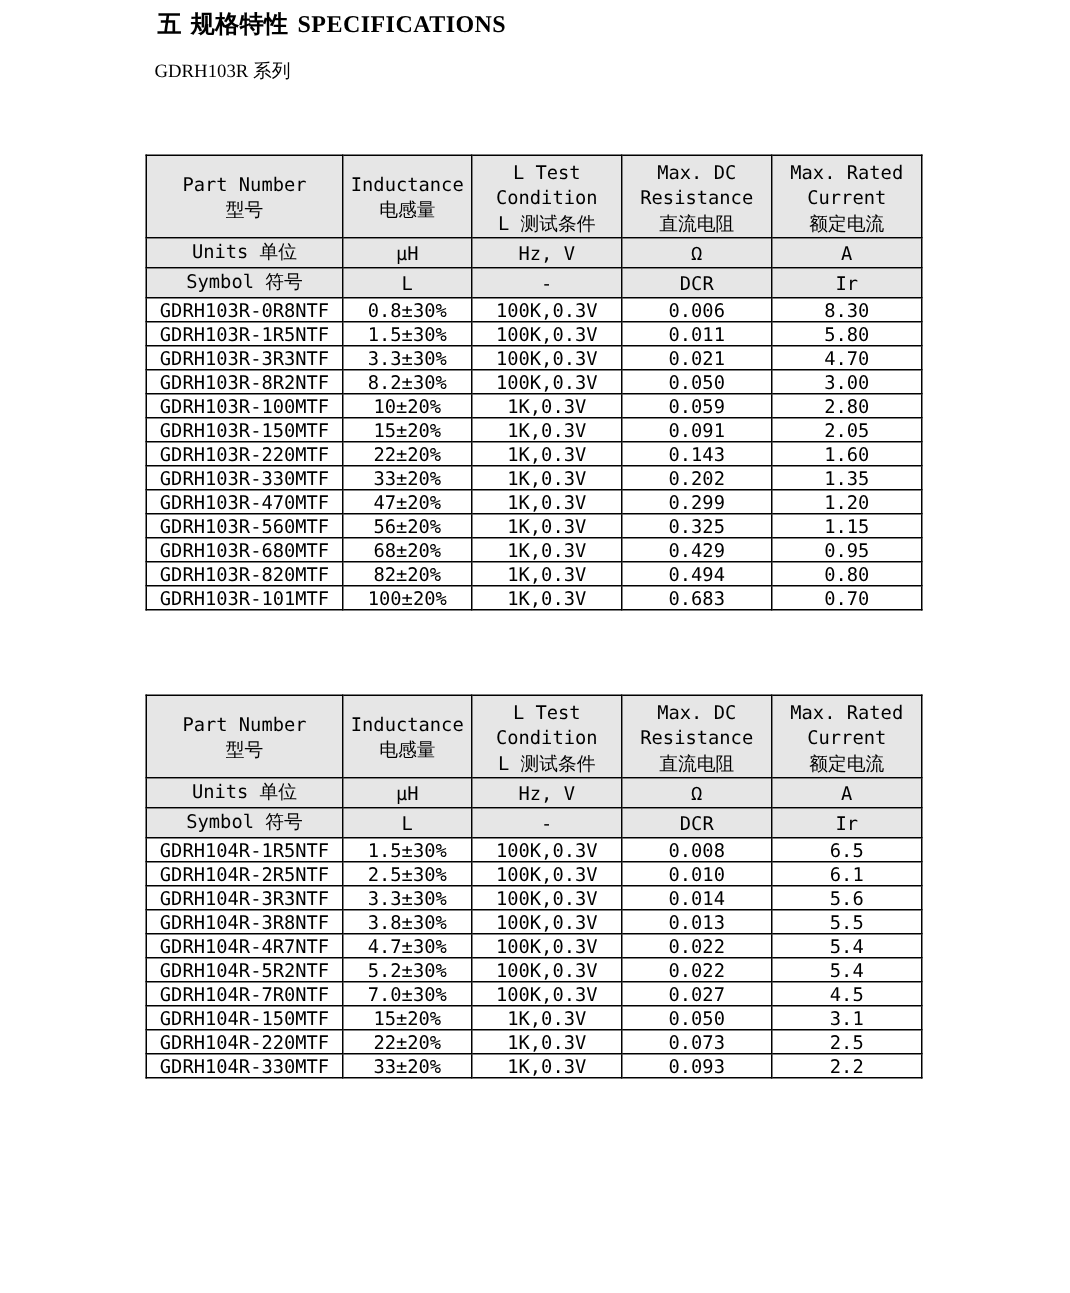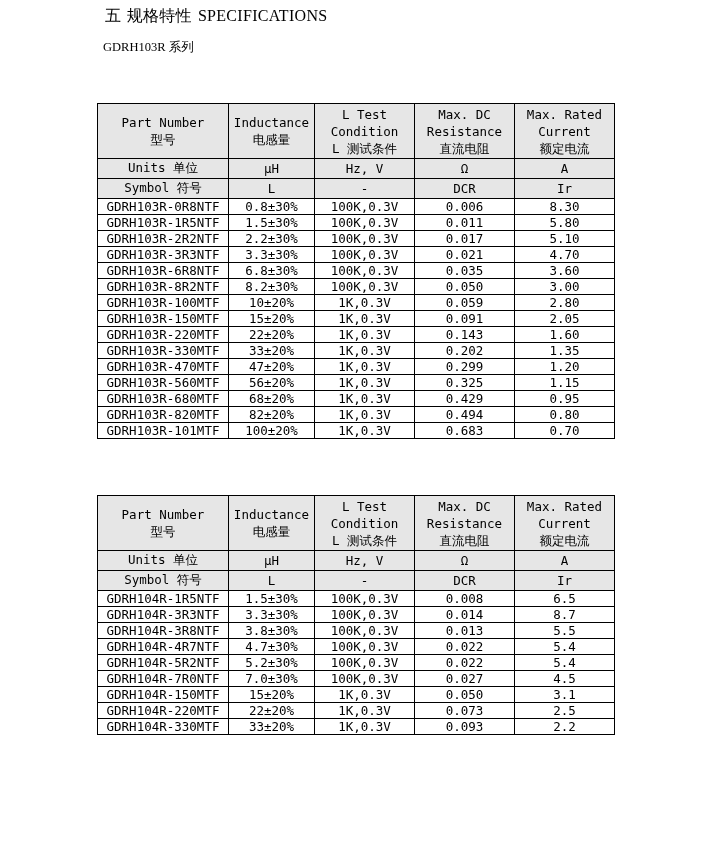--- a/index.html
+++ b/index.html
@@ -14,21 +14,21 @@
     font-family: "DejaVu Sans Mono", "Liberation Mono", monospace;
     color: #000000;
   }
   .doc {
     padding: 6px 0 0 97px;
   }
   .page-title {
     margin: 0 0 0 8px;
     font-family: "Liberation Serif", "DejaVu Serif", serif;
     font-size: 16px;
-    font-weight: normal;
+    font-weight: bold;
     letter-spacing: 0.3px;
     white-space: nowrap;
   }
   .page-title .zh {
     font-family: "DejaVu Sans", "Liberation Sans", sans-serif;
     margin-right: 6px;
   }
   .table-section { }
   .table-section + .table-section {
     margin-top: 56px;
@@ -146,39 +146,25 @@
               <td>8.30</td>
             </tr>
             <tr>
               <td>GDRH103R-1R5NTF</td>
               <td>1.5±30%</td>
               <td>100K,0.3V</td>
               <td>0.011</td>
               <td>5.80</td>
             </tr>
             <tr>
-              <td>GDRH103R-2R2NTF</td>
-              <td>2.2±30%</td>
-              <td>100K,0.3V</td>
-              <td>0.017</td>
-              <td>5.10</td>
-            </tr>
-            <tr>
               <td>GDRH103R-3R3NTF</td>
               <td>3.3±30%</td>
               <td>100K,0.3V</td>
               <td>0.021</td>
               <td>4.70</td>
-            </tr>
-            <tr>
-              <td>GDRH103R-6R8NTF</td>
-              <td>6.8±30%</td>
-              <td>100K,0.3V</td>
-              <td>0.035</td>
-              <td>3.60</td>
             </tr>
             <tr>
               <td>GDRH103R-8R2NTF</td>
               <td>8.2±30%</td>
               <td>100K,0.3V</td>
               <td>0.050</td>
               <td>3.00</td>
             </tr>
             <tr>
               <td>GDRH103R-100MTF</td>
@@ -299,25 +285,32 @@
       </thead>
       <tbody>
             <tr>
               <td>GDRH104R-1R5NTF</td>
               <td>1.5±30%</td>
               <td>100K,0.3V</td>
               <td>0.008</td>
               <td>6.5</td>
             </tr>
             <tr>
+              <td>GDRH104R-2R5NTF</td>
+              <td>2.5±30%</td>
+              <td>100K,0.3V</td>
+              <td>0.010</td>
+              <td>6.1</td>
+            </tr>
+            <tr>
               <td>GDRH104R-3R3NTF</td>
               <td>3.3±30%</td>
               <td>100K,0.3V</td>
               <td>0.014</td>
-              <td>8.7</td>
+              <td>5.6</td>
             </tr>
             <tr>
               <td>GDRH104R-3R8NTF</td>
               <td>3.8±30%</td>
               <td>100K,0.3V</td>
               <td>0.013</td>
               <td>5.5</td>
             </tr>
             <tr>
               <td>GDRH104R-4R7NTF</td>

